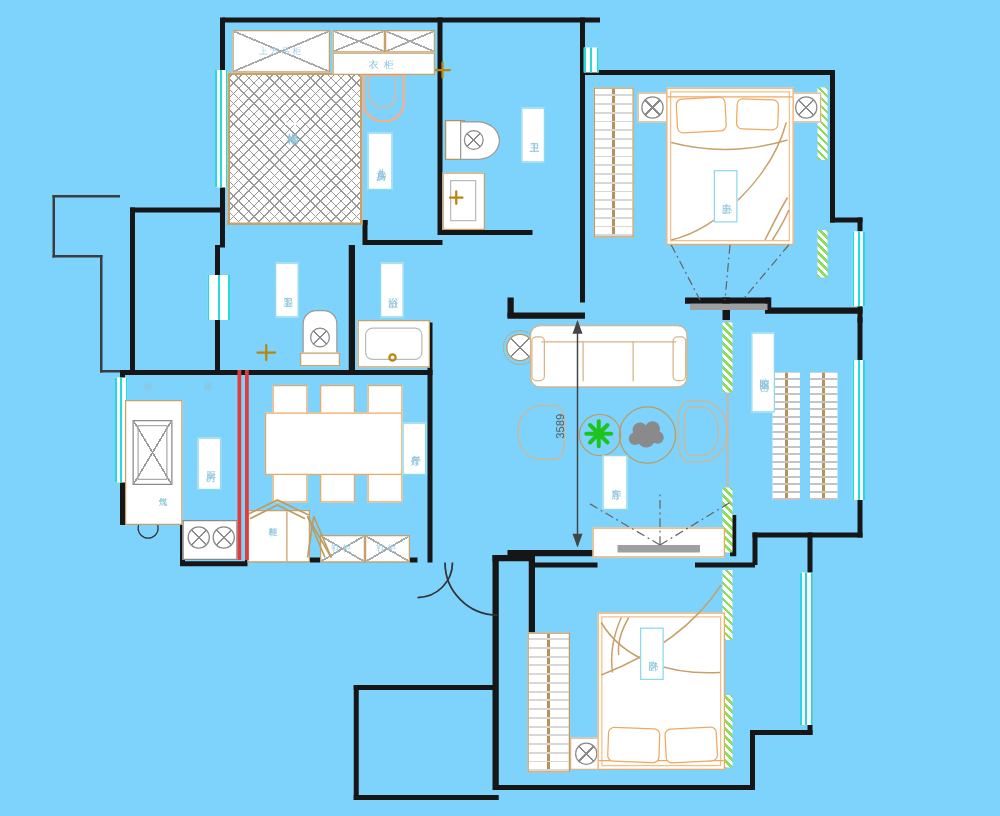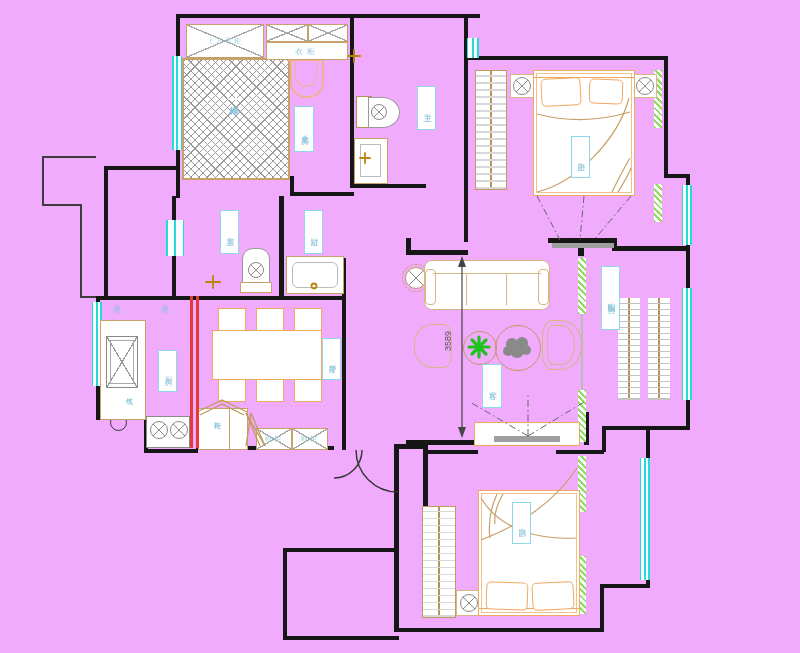--- a/index.html
+++ b/index.html
@@ -1,16 +1,16 @@
 <!DOCTYPE html>
 <html><head>
 <meta charset="utf-8">
 <style>
   html,body{margin:0;padding:0;background:#fff;font-family:"Liberation Sans",sans-serif}
-  #plan{position:relative;width:800px;height:653px;background:#f0abfc;overflow:hidden}
+  #plan{position:relative;width:800px;height:653px;background:#7dd3fc;overflow:hidden}
   .abs{position:absolute}
   .wall{position:absolute;background:#161616}
   .thin{position:absolute;background:#3c3c3c}
   .winV{position:absolute;background-color:#fff;background-image:linear-gradient(90deg,#22dcdc 0 1.5px,transparent 1.5px calc(50% - .75px),#22dcdc calc(50% - .75px) calc(50% + .75px),transparent calc(50% + .75px) calc(100% - 1.5px),#22dcdc calc(100% - 1.5px))}
   .lblbox{position:absolute;border:1px solid #8fd8ec;background:#fff;color:#8cc5dc;font-size:8px;line-height:1;writing-mode:vertical-rl;text-orientation:upright;display:flex;align-items:center;justify-content:center;letter-spacing:1px;z-index:6}
   .lblstrip{position:absolute;border:1.5px solid #c8a06a;background:#fff;color:#8cc5dc;font-size:8px;display:flex;align-items:center;justify-content:center;letter-spacing:4px;z-index:5}
   .tinyv{position:absolute;color:#8cc5dc;font-size:7px;line-height:1;writing-mode:vertical-rl;text-orientation:upright;z-index:6}
   .xbox{position:absolute;border:1.5px solid #c8a06a;background-color:#fff;background-image:linear-gradient(to top right,transparent calc(50% - .7px),#a8a8a8 calc(50% - .7px) calc(50% + .7px),transparent calc(50% + .7px)),linear-gradient(to bottom right,transparent calc(50% - .7px),#a8a8a8 calc(50% - .7px) calc(50% + .7px),transparent calc(50% + .7px))}
   .xlabel{position:absolute;inset:0;display:flex;align-items:center;justify-content:center;color:#9fd3e4;font-size:7px;letter-spacing:2px}
   .closet{position:absolute;border:1.5px solid #c09a5e;background-color:#fff;background-image:repeating-linear-gradient(0deg,#d8d8d8 0 1.5px,transparent 1.5px 7px),linear-gradient(90deg,transparent calc(50% - 1px),#b8905a calc(50% - 1px) calc(50% + 1px),transparent calc(50% + 1px))}

